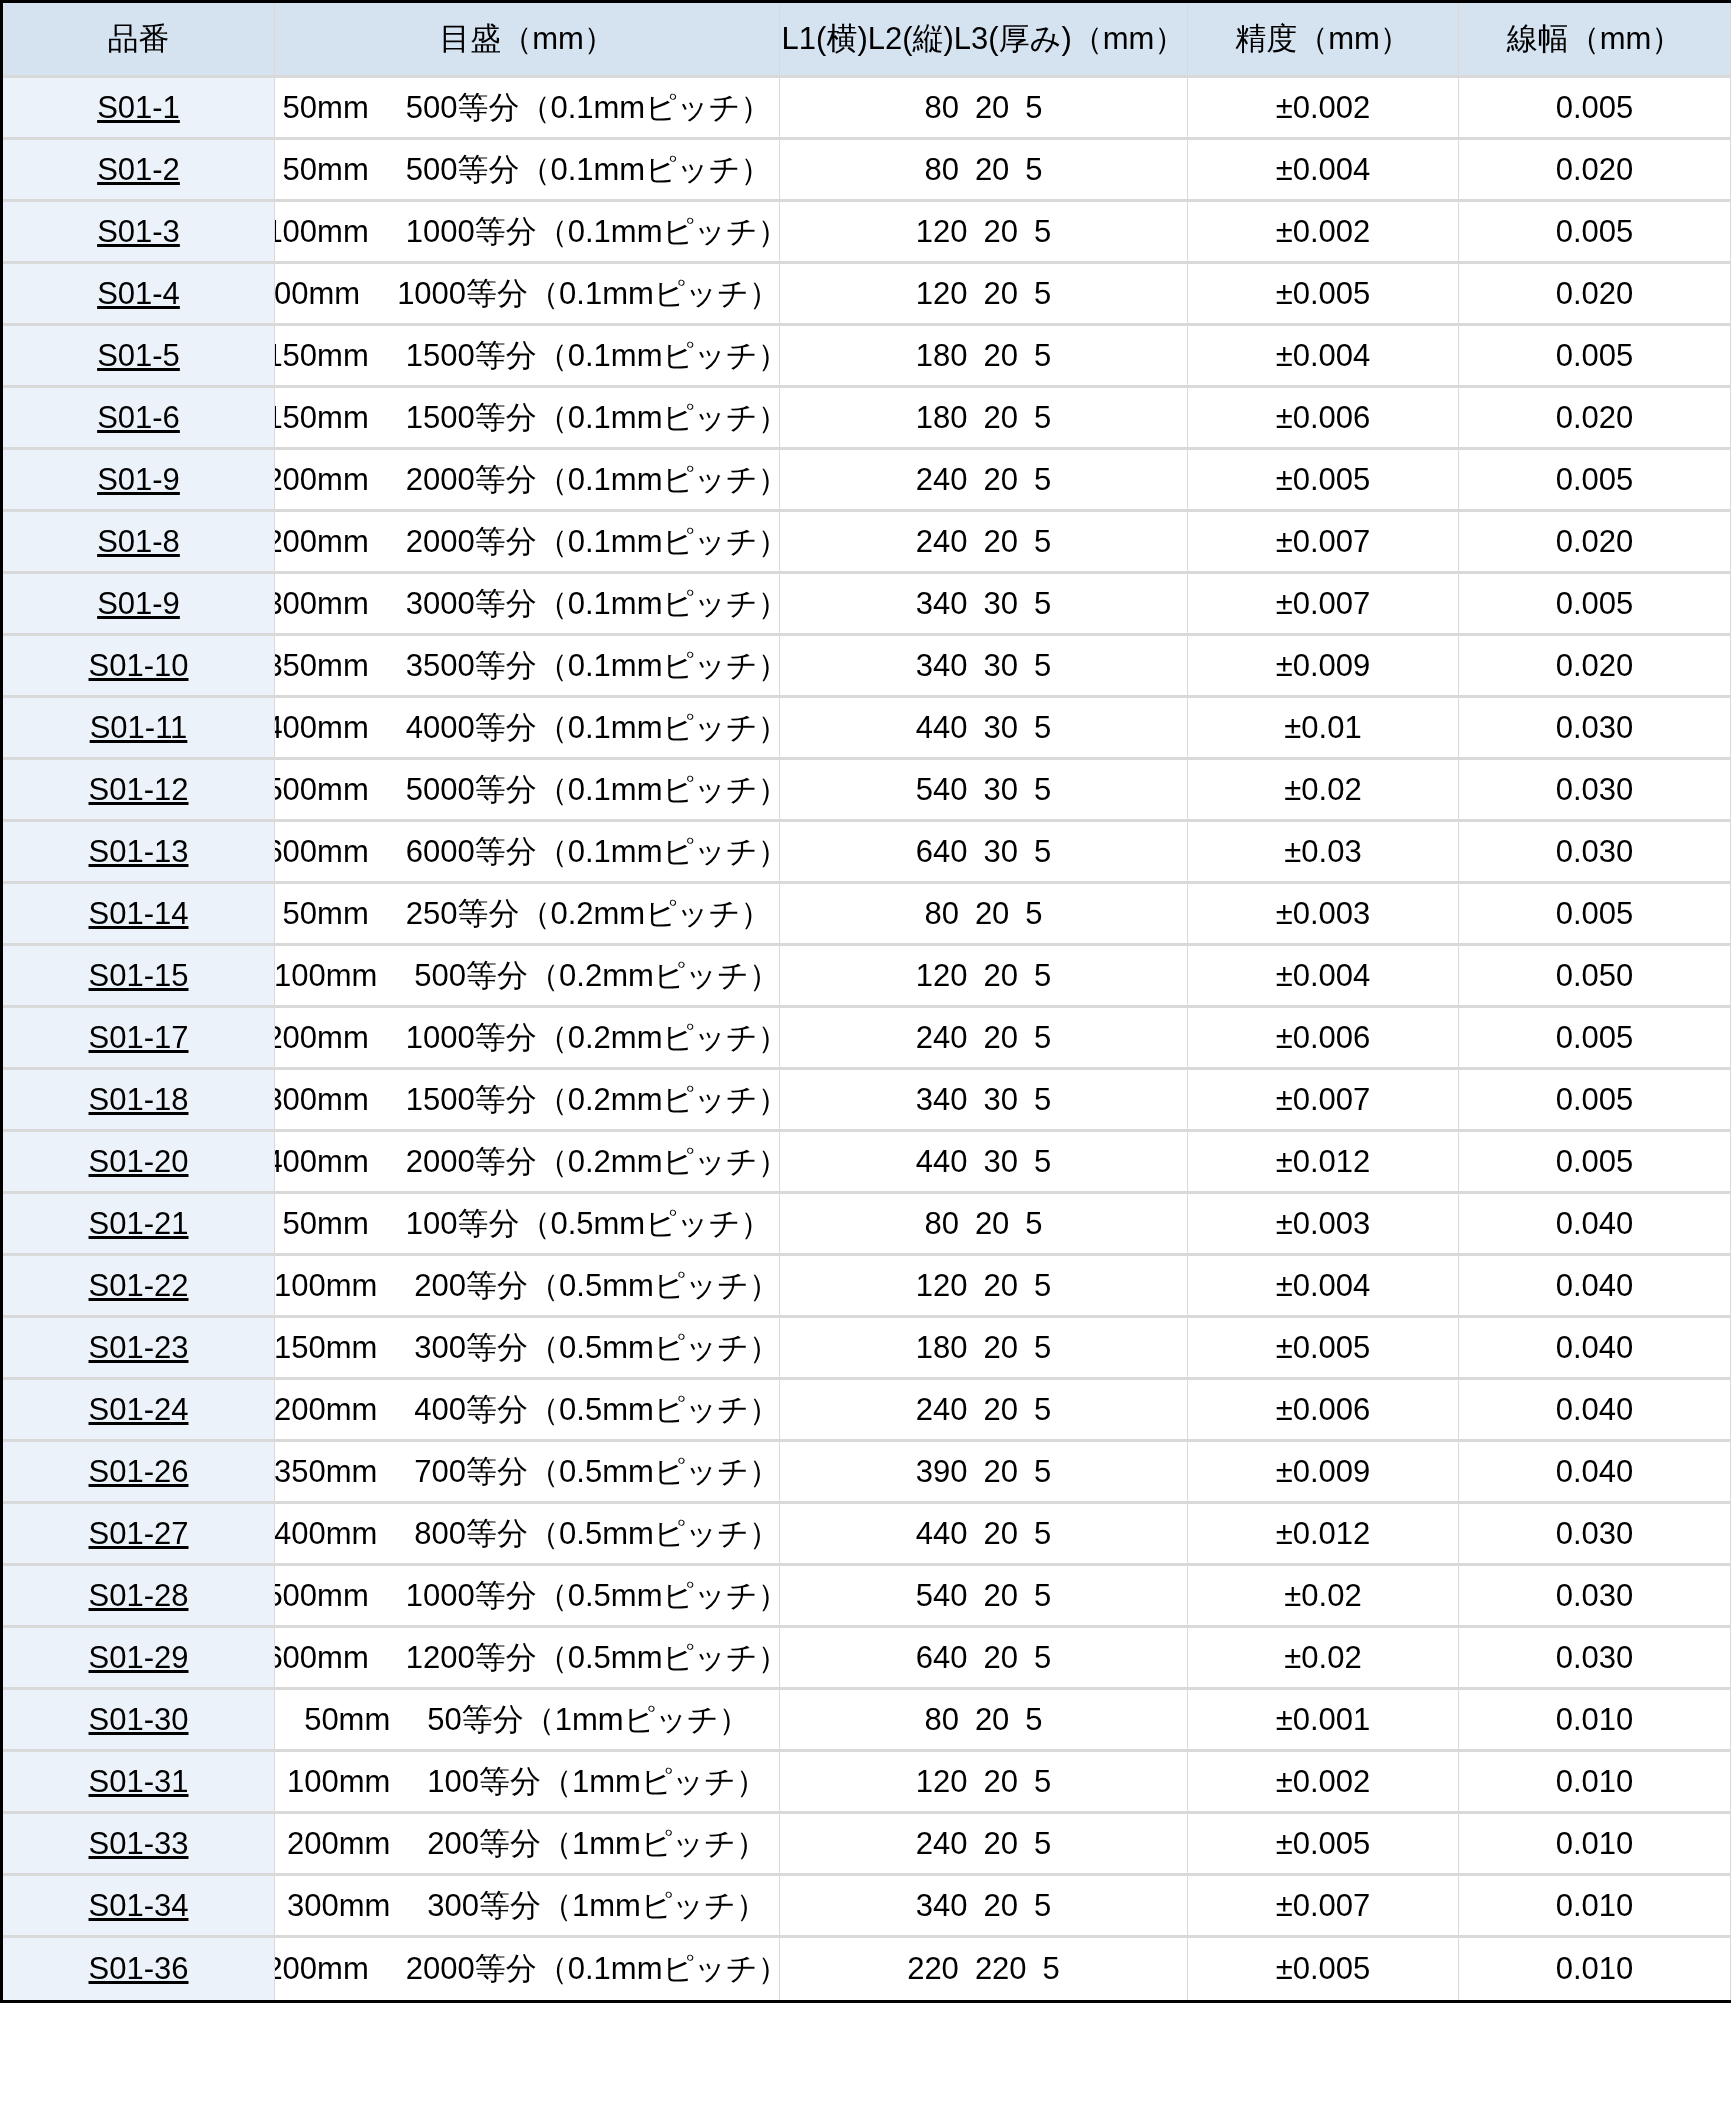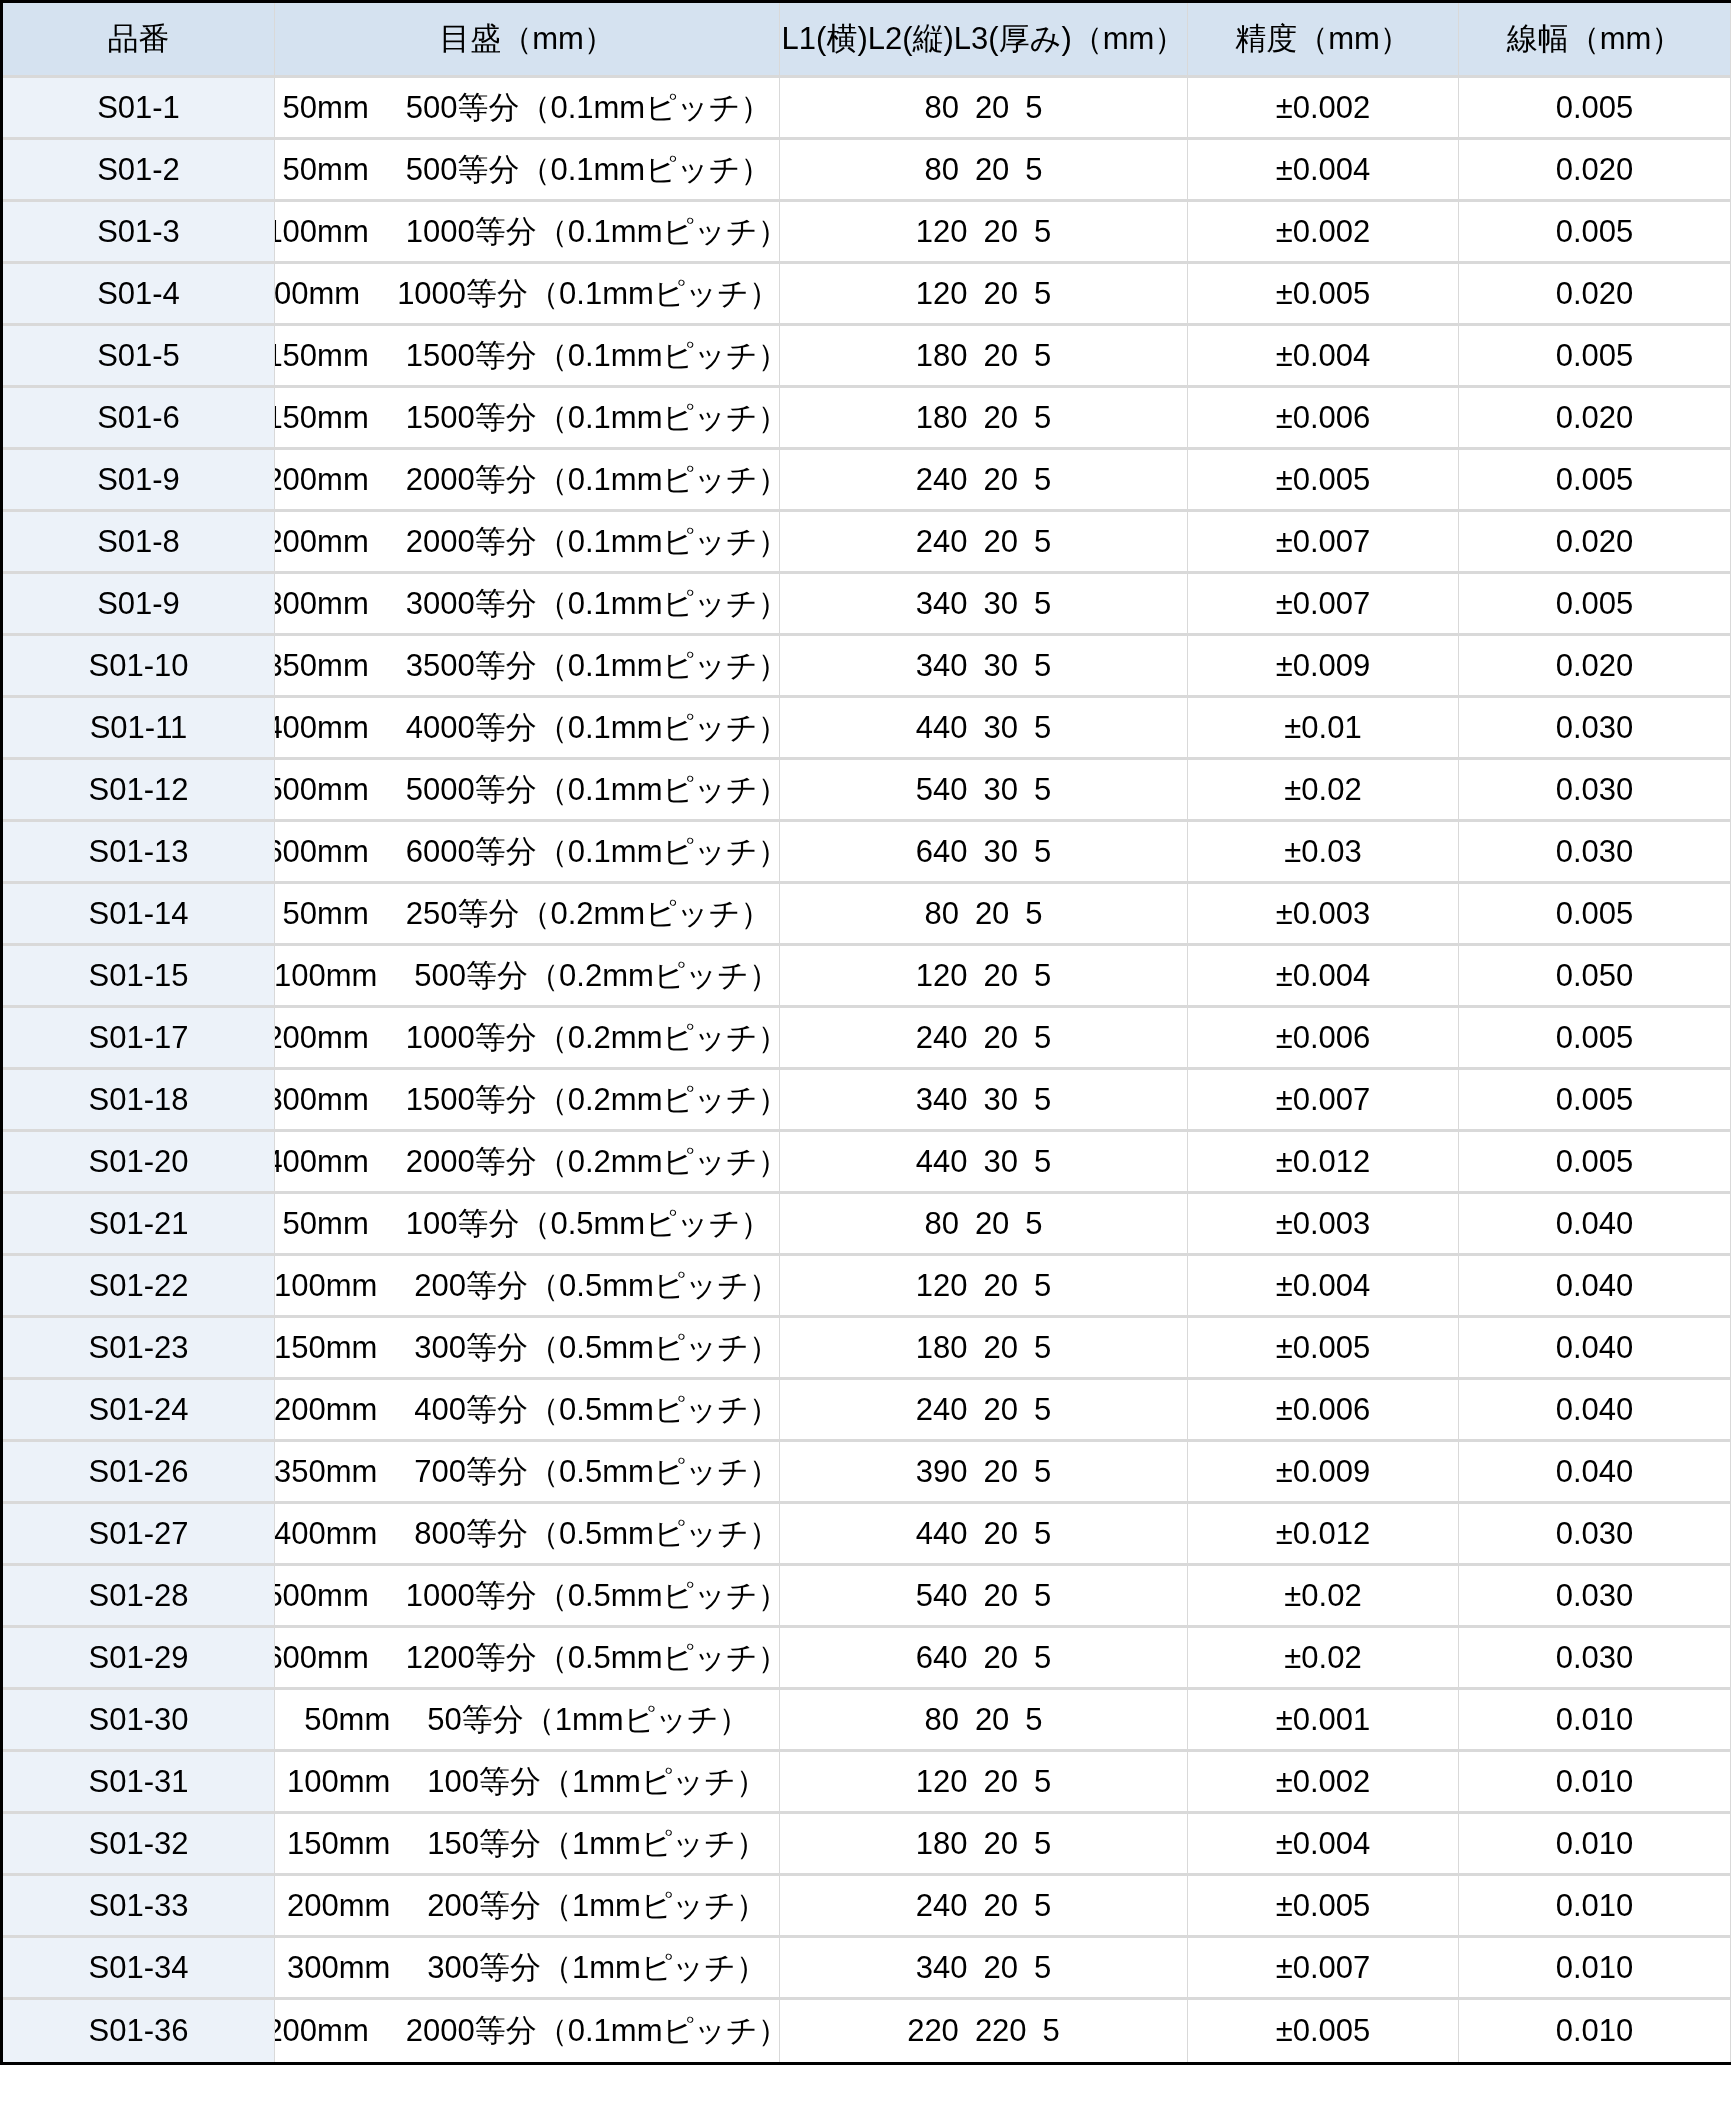--- a/index.html
+++ b/index.html
@@ -47,20 +47,21 @@
     height: 75px;
     font-weight: normal;
     margin-left: 45px;
   }
   tbody td {
     background: #ffffff;
     height: 62px;
   }
   tbody td.c-part {
     background: #ecf2f9;
+    text-decoration: underline;
   }
   tbody tr:last-child td {
     border-bottom: none;
   }
   .c-scale .in {
     display: flex;
     justify-content: center;
     align-items: baseline;
     gap: 37px;
     white-space: nowrap;
@@ -594,38 +595,20 @@
       <span class="in">
         <span>120</span>
         <span>20</span>
         <span>5</span>
       </span>
     </td>
     <td class="c-acc"><span>±0.002</span></td>
     <td class="c-lw"><span>0.010</span></td>
   </tr>
           <tr>
-    <td class="c-part"><span>S01-32</span></td>
-    <td class="c-scale">
-      <span class="in">
-        <span>150mm</span>
-        <span>150等分（1mmピッチ）</span>
-      </span>
-    </td>
-    <td class="c-dims">
-      <span class="in">
-        <span>180</span>
-        <span>20</span>
-        <span>5</span>
-      </span>
-    </td>
-    <td class="c-acc"><span>±0.004</span></td>
-    <td class="c-lw"><span>0.010</span></td>
-  </tr>
-          <tr>
     <td class="c-part"><span>S01-33</span></td>
     <td class="c-scale">
       <span class="in">
         <span>200mm</span>
         <span>200等分（1mmピッチ）</span>
       </span>
     </td>
     <td class="c-dims">
       <span class="in">
         <span>240</span>

